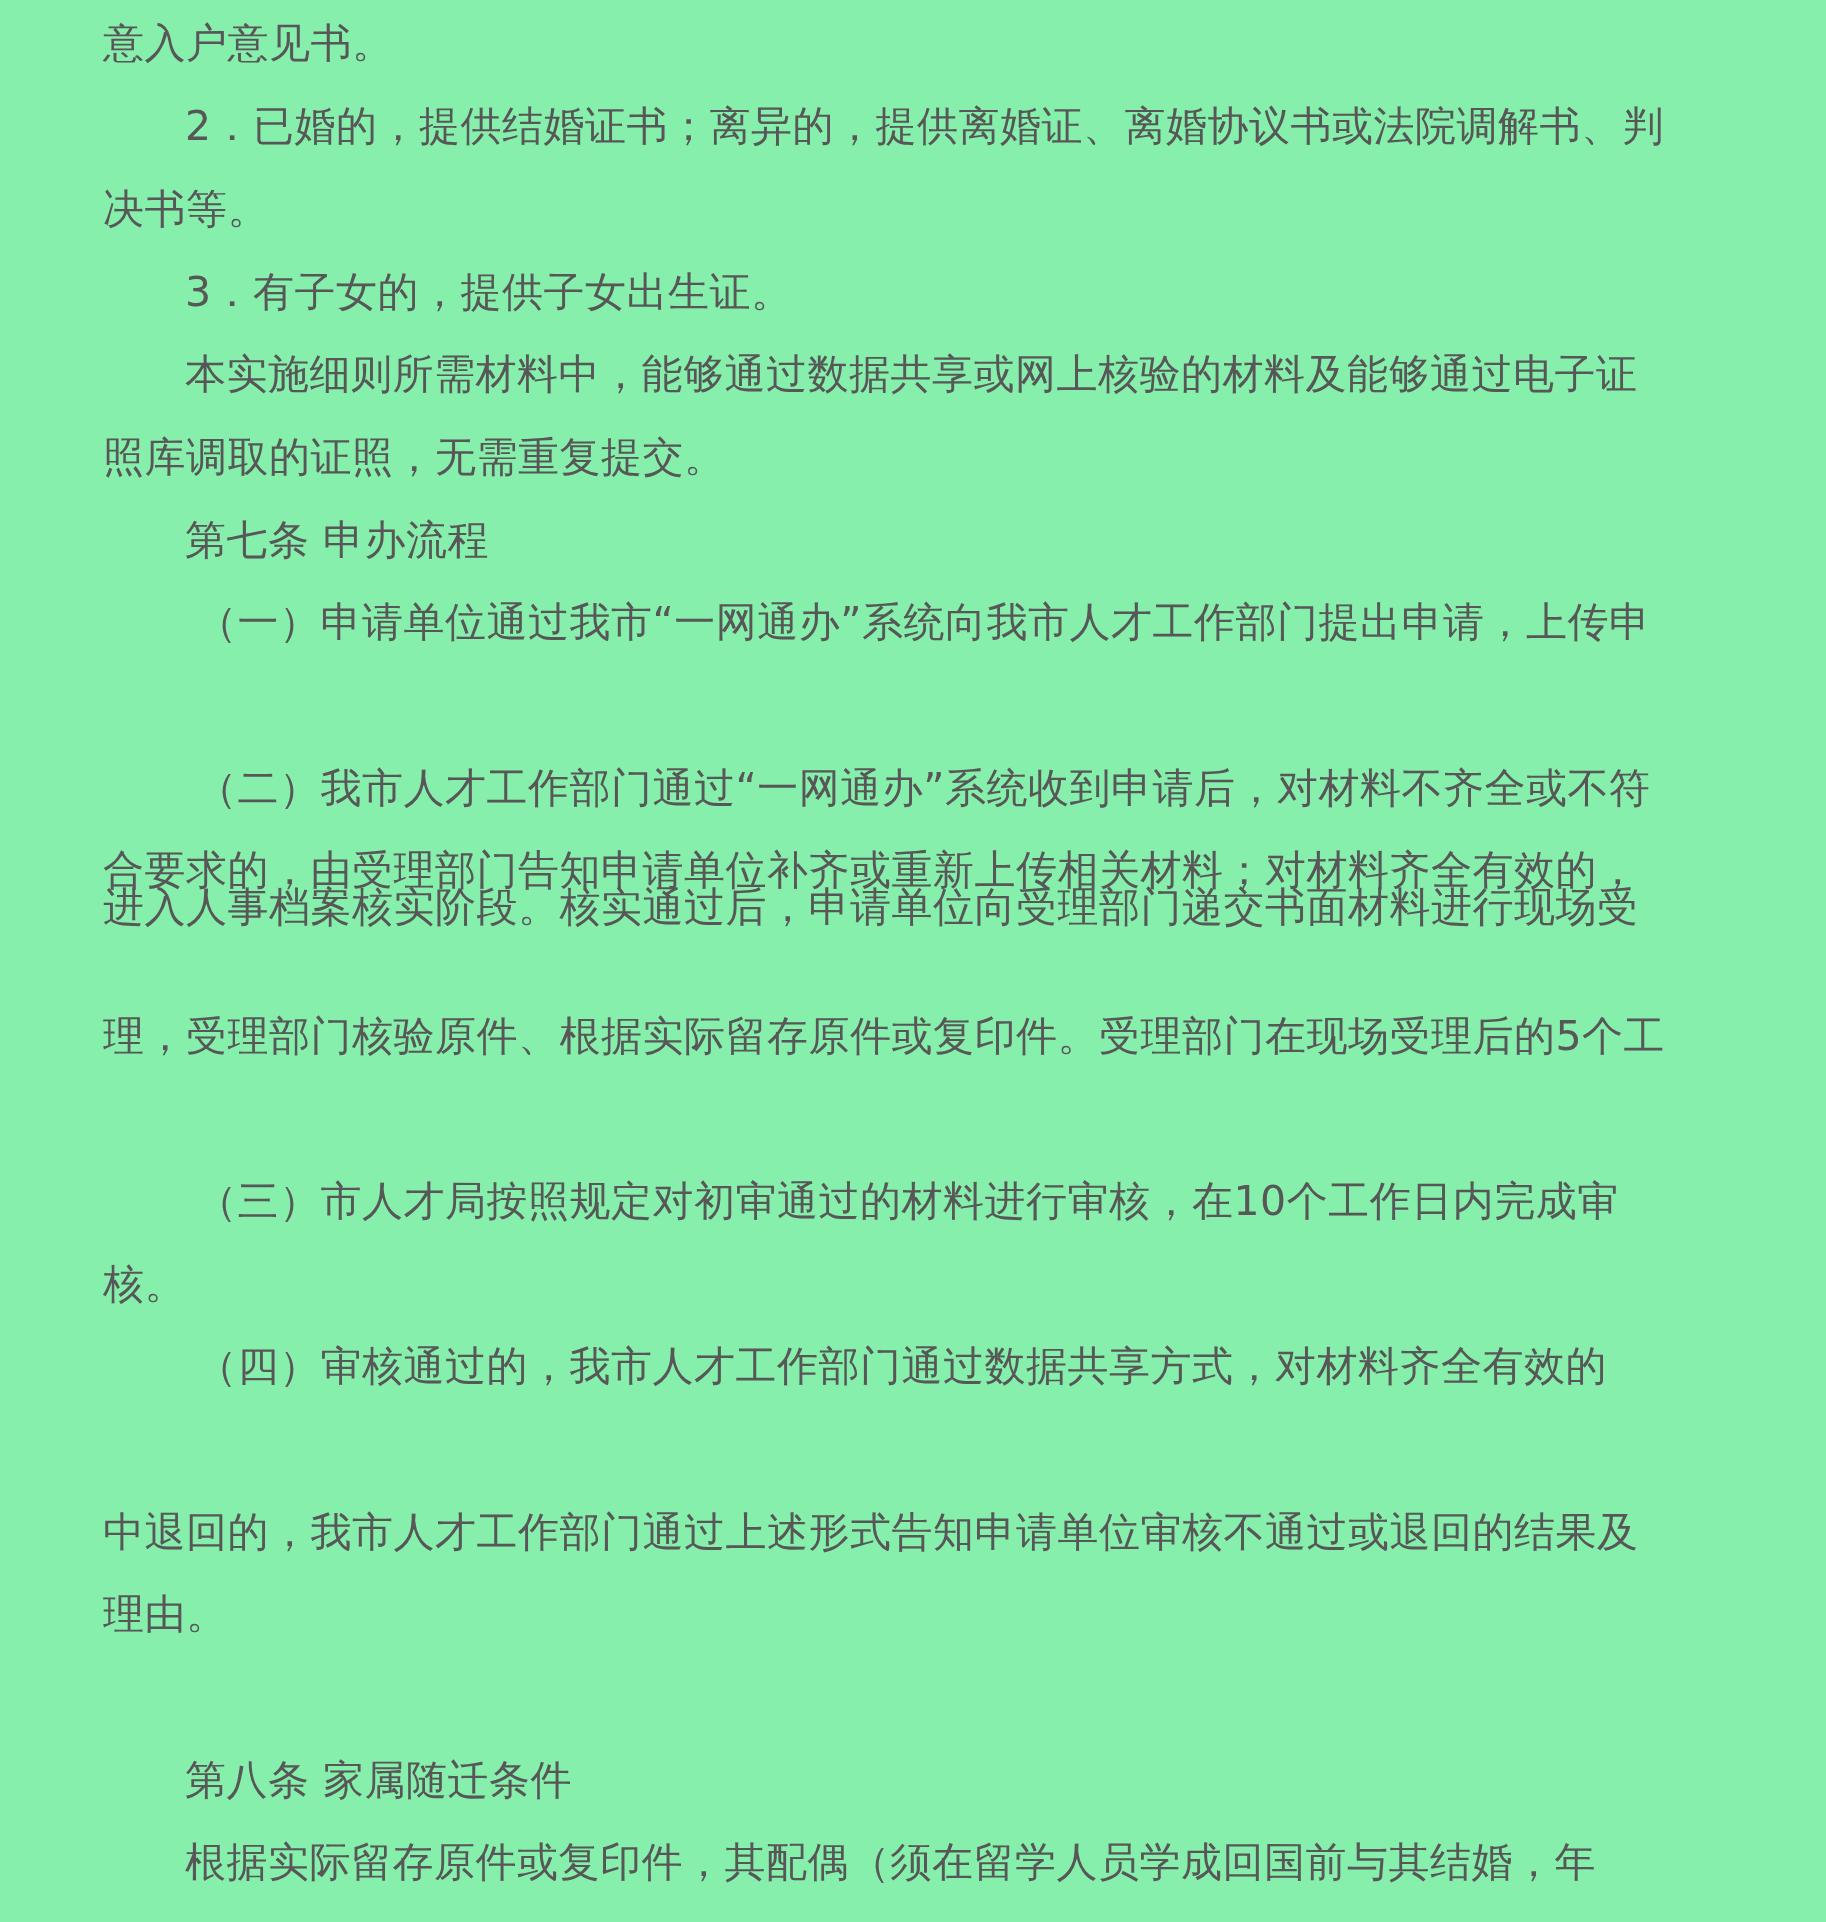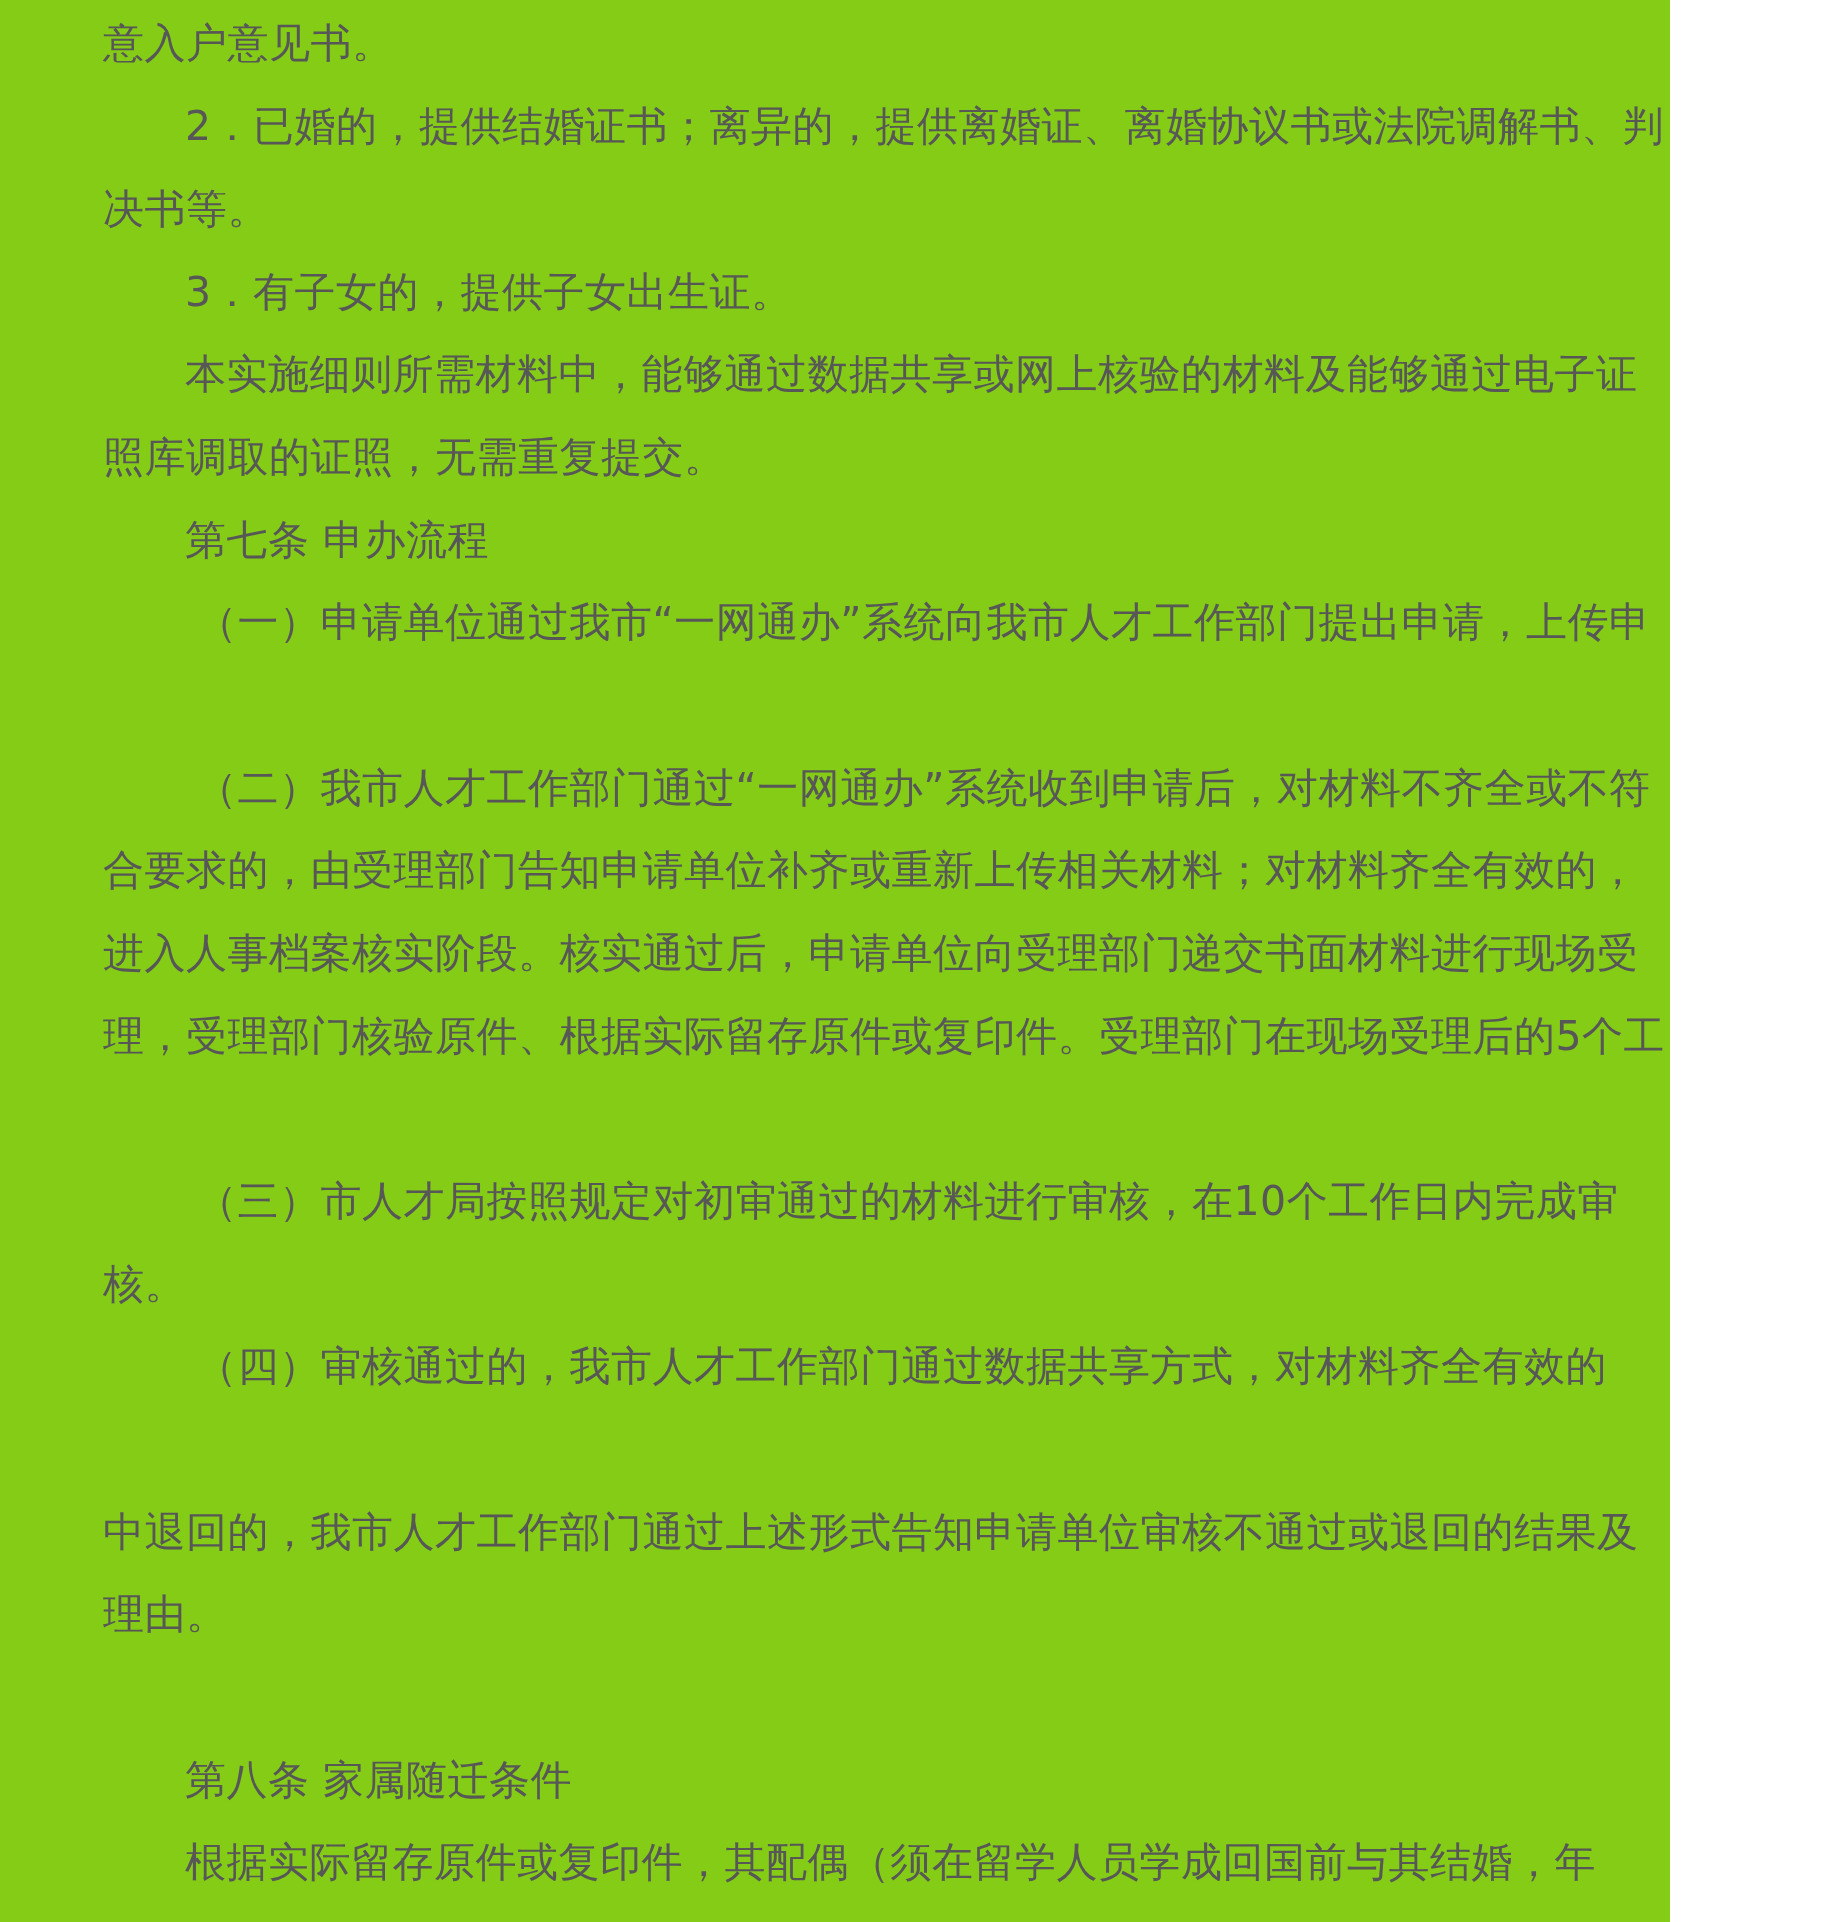--- a/index.html
+++ b/index.html
@@ -12,23 +12,23 @@
       height: 1922px;
       position: relative;
       overflow: hidden;
       font-family: "DejaVu Sans", "Liberation Sans", sans-serif;
       color: #575757;
     }
     .page {
       position: absolute;
       left: 0;
       top: 0;
-      width: 1670px;
+      width: 1826px;
       height: 1922px;
-      background: #84cc16;
+      background: #86efac;
     }
     .line {
       position: absolute;
       left: 103px;
       height: 60px;
       font-size: 41px;
       line-height: 60px;
       white-space: nowrap;
       letter-spacing: 0.5px;
     }
@@ -42,21 +42,21 @@
   <div class="line" style="top:13px">意入户意见书。</div>
   <div class="line indent" style="top:96px">2．已婚的，提供结婚证书；离异的，提供离婚证、离婚协议书或法院调解书、判</div>
   <div class="line" style="top:179px">决书等。</div>
   <div class="line indent" style="top:262px">3．有子女的，提供子女出生证。</div>
   <div class="line indent" style="top:344px">本实施细则所需材料中，能够通过数据共享或网上核验的材料及能够通过电子证</div>
   <div class="line" style="top:427px">照库调取的证照，无需重复提交。</div>
   <div class="line indent" style="top:510px">第七条  申办流程</div>
   <div class="line indent-paren" style="top:592px">（一）申请单位通过我市“一网通办”系统向我市人才工作部门提出申请，上传申</div>
   <div class="line indent-paren" style="top:758px">（二）我市人才工作部门通过“一网通办”系统收到申请后，对材料不齐全或不符</div>
   <div class="line" style="top:840px">合要求的，由受理部门告知申请单位补齐或重新上传相关材料；对材料齐全有效的，</div>
-  <div class="line" style="top:923px">进入人事档案核实阶段。核实通过后，申请单位向受理部门递交书面材料进行现场受</div>
+  <div class="line" style="top:877px">进入人事档案核实阶段。核实通过后，申请单位向受理部门递交书面材料进行现场受</div>
   <div class="line" style="top:1006px">理，受理部门核验原件、根据实际留存原件或复印件。受理部门在现场受理后的5个工</div>
   <div class="line indent-paren" style="top:1171px">（三）市人才局按照规定对初审通过的材料进行审核，在10个工作日内完成审</div>
   <div class="line" style="top:1254px">核。</div>
   <div class="line indent-paren" style="top:1336px">（四）审核通过的，我市人才工作部门通过数据共享方式，对材料齐全有效的</div>
   <div class="line" style="top:1502px">中退回的，我市人才工作部门通过上述形式告知申请单位审核不通过或退回的结果及</div>
   <div class="line" style="top:1584px">理由。</div>
   <div class="line indent" style="top:1750px">第八条  家属随迁条件</div>
   <div class="line indent" style="top:1832px">根据实际留存原件或复印件，其配偶（须在留学人员学成回国前与其结婚，年</div>
 </div>
 

